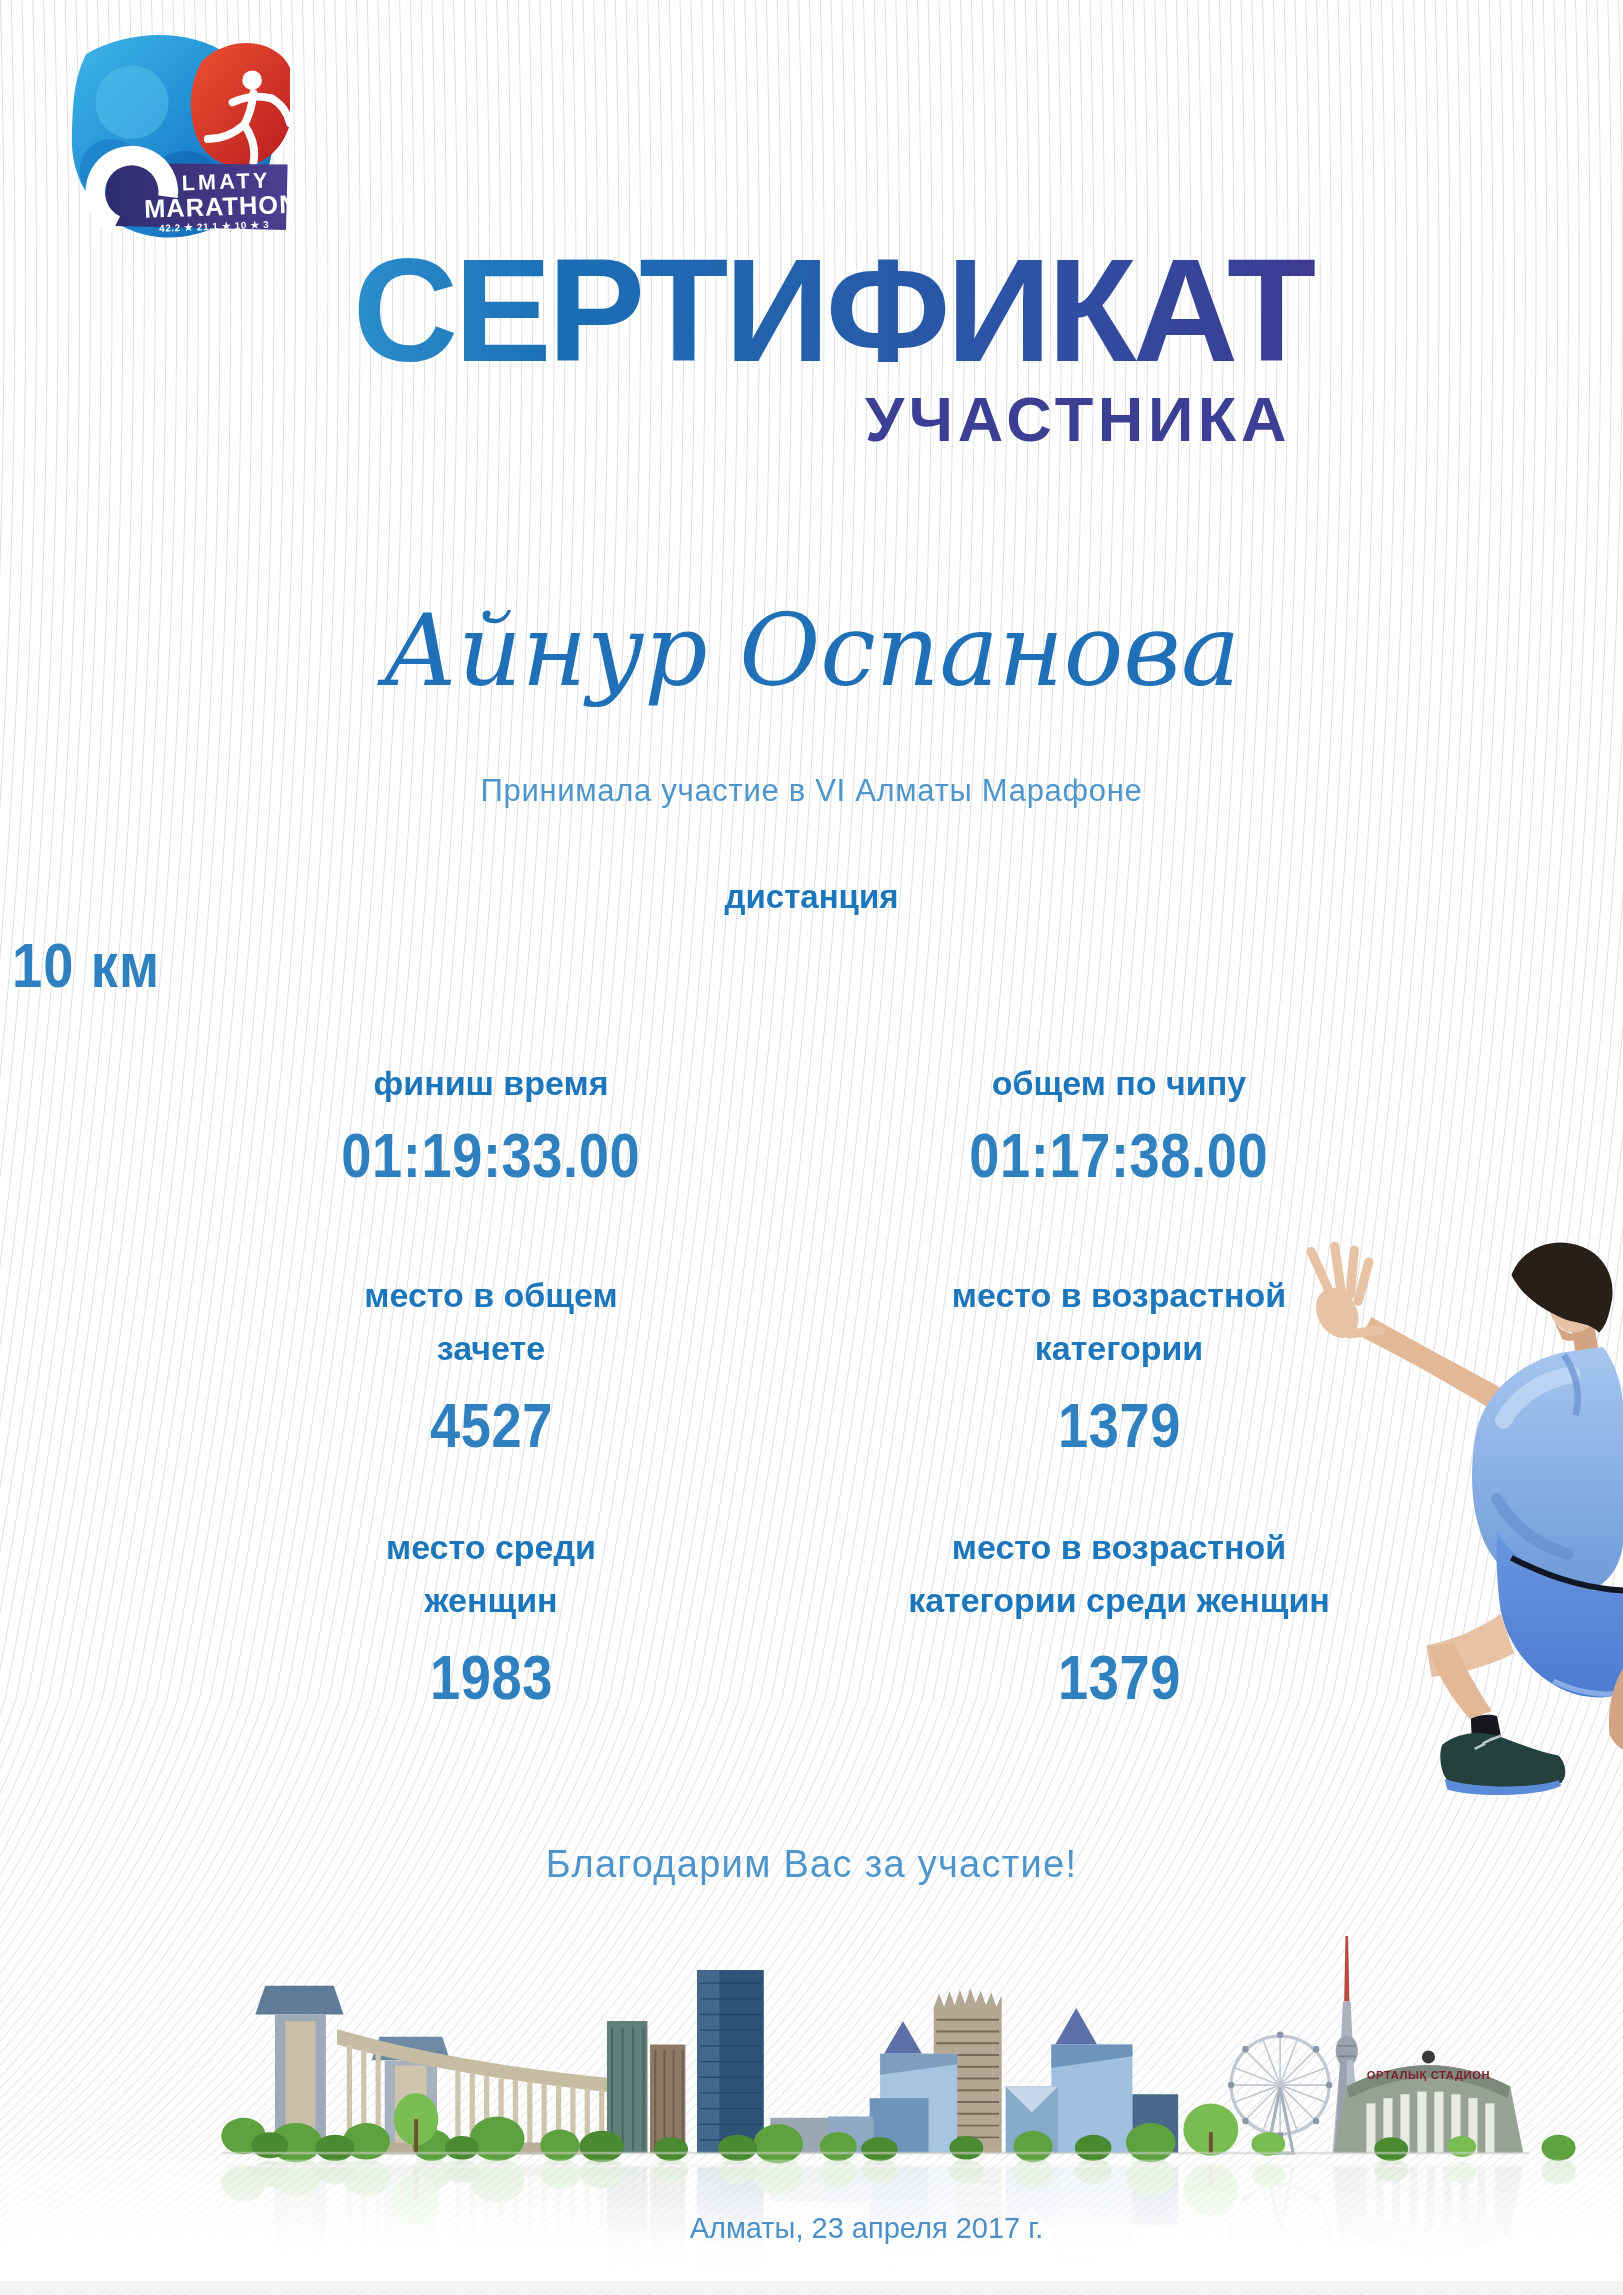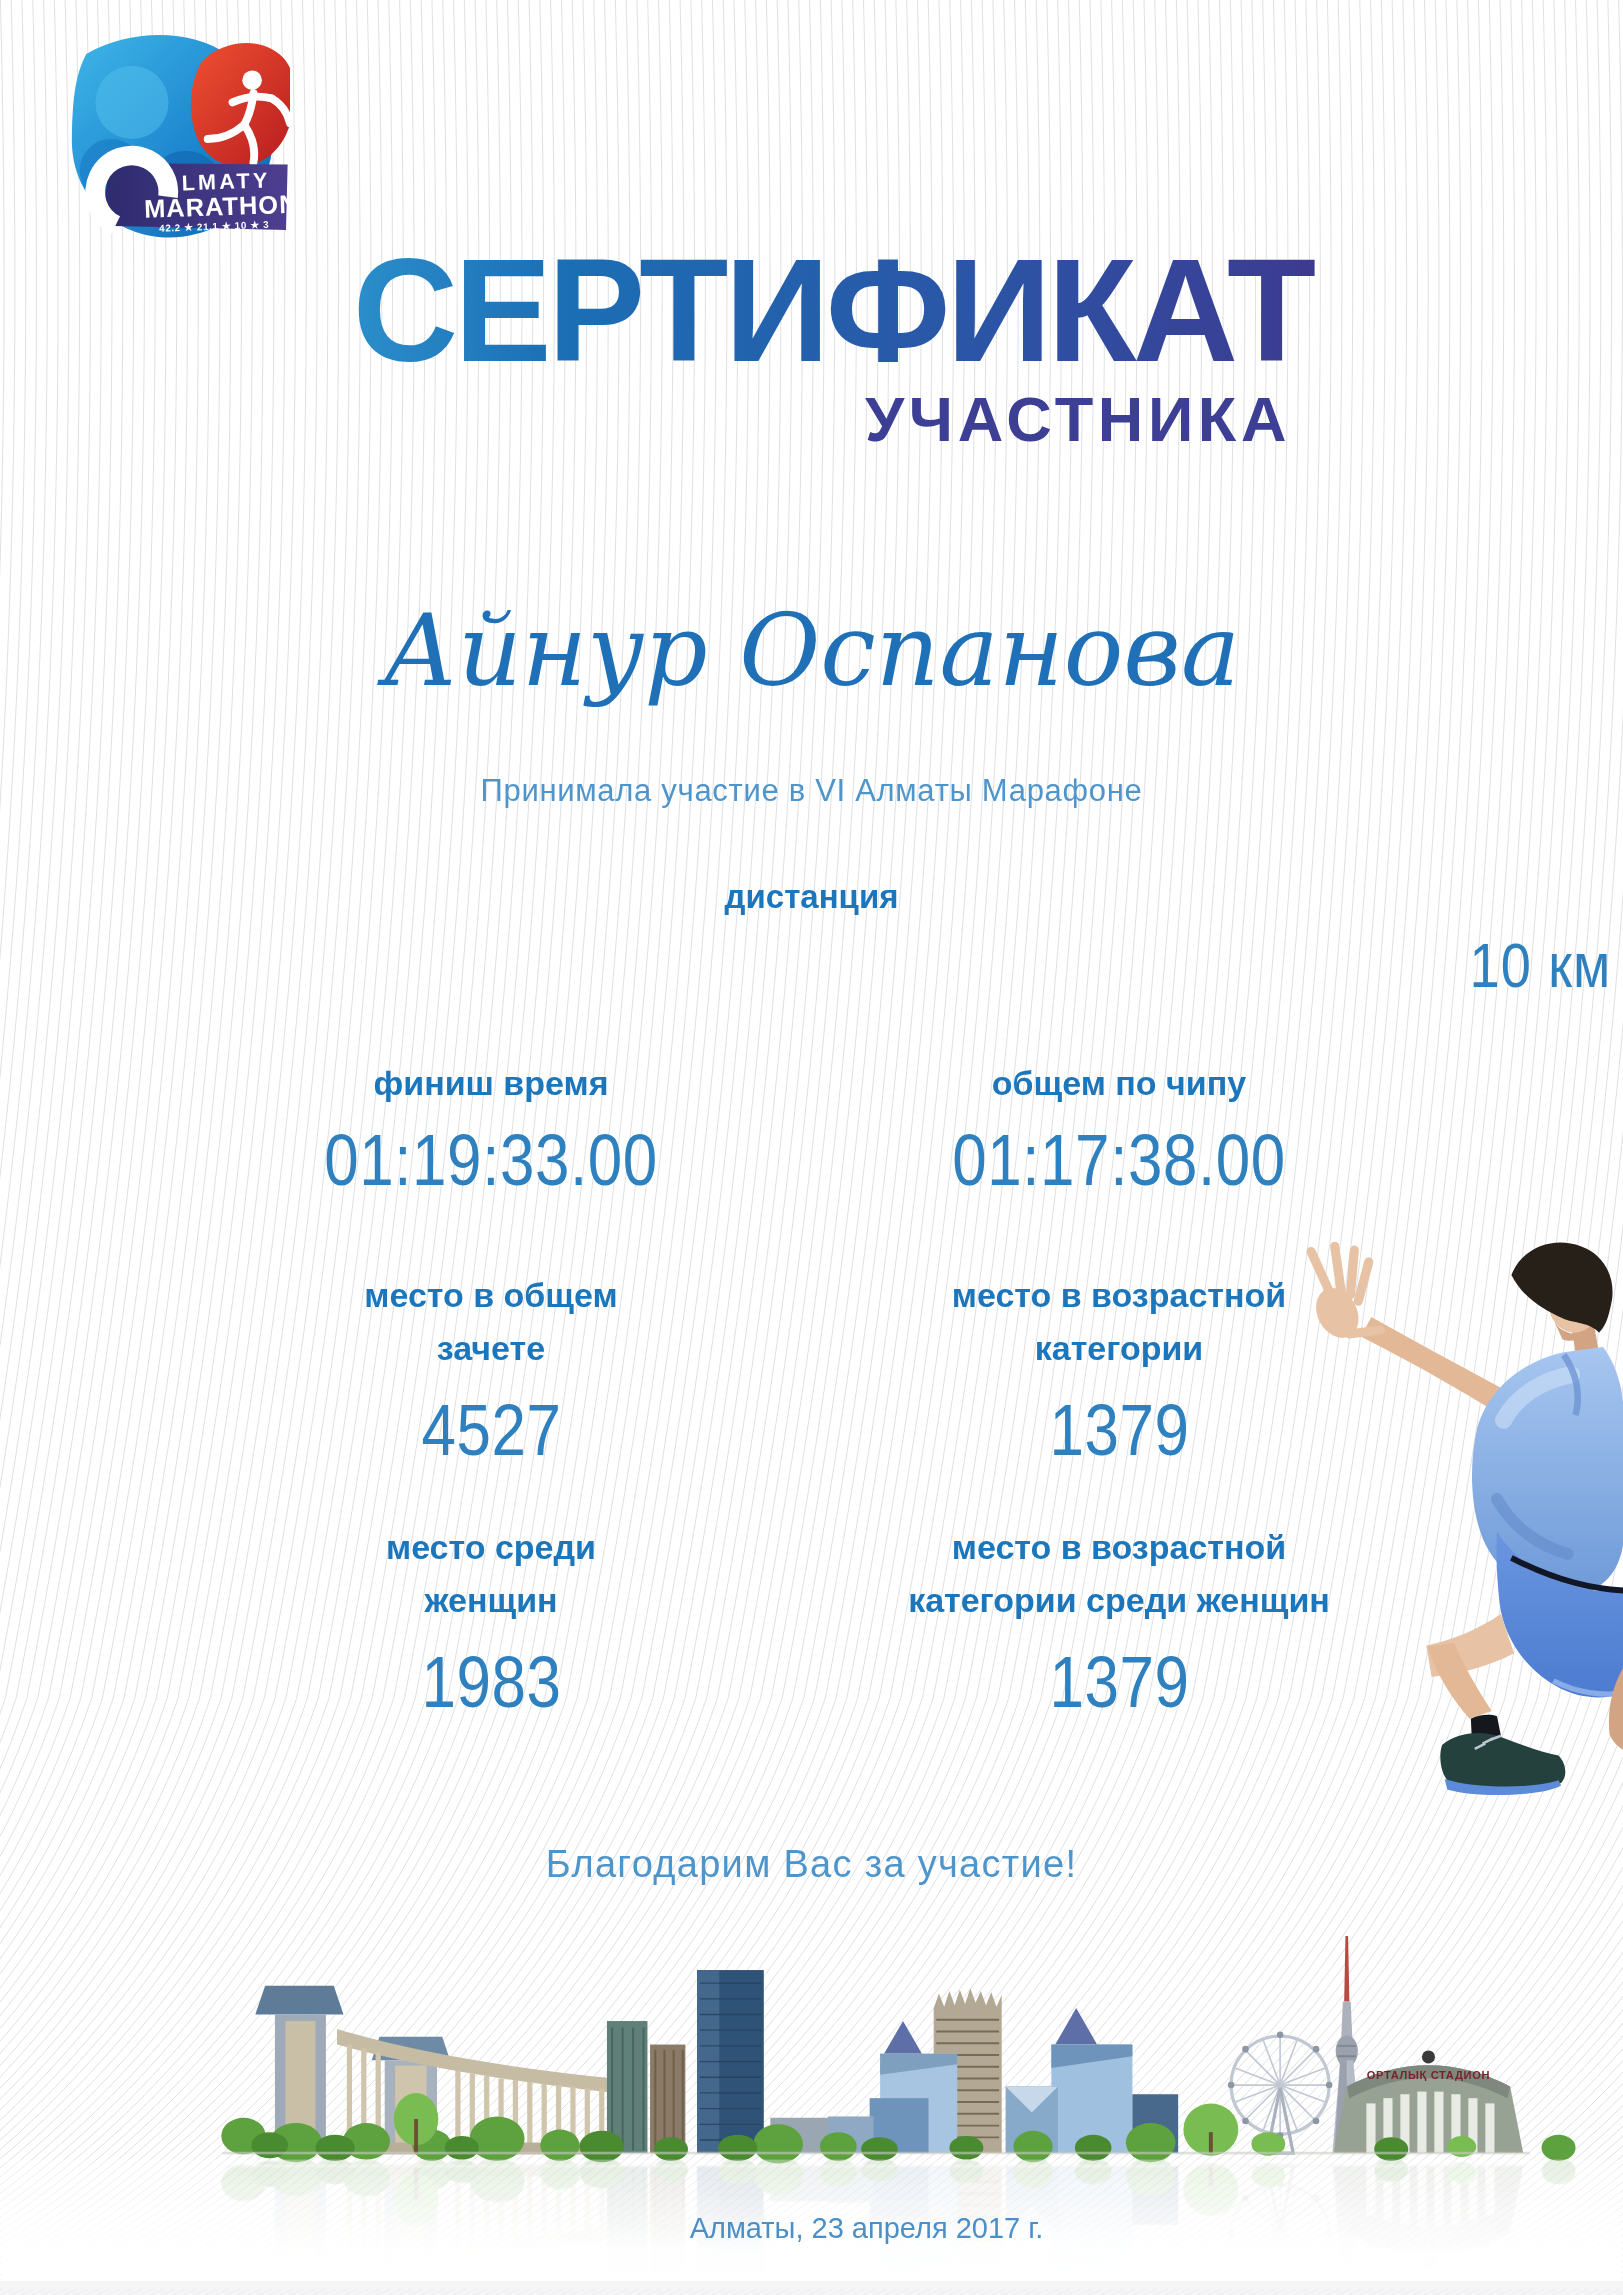--- a/index.html
+++ b/index.html
@@ -21,29 +21,29 @@
 
   
   .name{left:0;top:594px;width:1623px;text-align:center;font-family:"DejaVu Serif",serif;
     font-style:italic;font-size:99px;line-height:1.15;color:var(--name-blue,#1F70B7);}
   .participation{left:0;top:773px;width:1623px;text-align:center;font-size:31px;font-weight:300;
     letter-spacing:0.7px;color:var(--light-blue,#4E95CB);}
 
   
   .distance-label{left:0;top:878px;width:1623px;text-align:center;font-size:33px;font-weight:700;
     color:var(--accent,#1B76BC);}
-  .distance-value{left:0;top:929px;width:1623px;text-align:right;font-size:63px;font-weight:400;
+  .distance-value{left:0;top:929px;width:1623px;text-align:left;font-size:63px;font-weight:700;
     color:var(--value-blue,#2F80BF);letter-spacing:1.3px;}
 
   
   .stat-row{left:177px;width:1256px;display:grid;grid-template-columns:1fr 1fr;}
   .row1{top:1057px;} .row2{top:1269px;} .row3{top:1521px;}
   .stat-cell{display:flex;flex-direction:column;align-items:center;text-align:center;}
   .stat-label{font-size:34px;font-weight:700;line-height:1.55;color:var(--accent,#1B76BC);}
-  .stat-value{font-size:72px;font-weight:400;line-height:1;color:var(--value-blue,#2F80BF);
+  .stat-value{font-size:63px;font-weight:700;line-height:1;color:var(--value-blue,#2F80BF);
     margin-top:14.4px;letter-spacing:0.7px;}
   .condensed{display:inline-block;transform:scaleX(.86);transform-origin:center;}
   .mw540{max-width:353px;} .mw620{max-width:405px;} .mw420{max-width:275px;} .mw700{max-width:458px;}
   .gap2{margin-top:19.6px;}
 
   .thanks{left:0;top:1843px;width:1623px;text-align:center;font-size:38px;font-weight:300;
     letter-spacing:1.3px;color:var(--light-blue,#4E95CB);}
 
   .skyline{left:0;top:1923px;width:1623px;height:366px;z-index:1;}
   .date-line{left:0;top:2212px;width:1623px;text-align:center;font-size:29px;font-weight:300;

